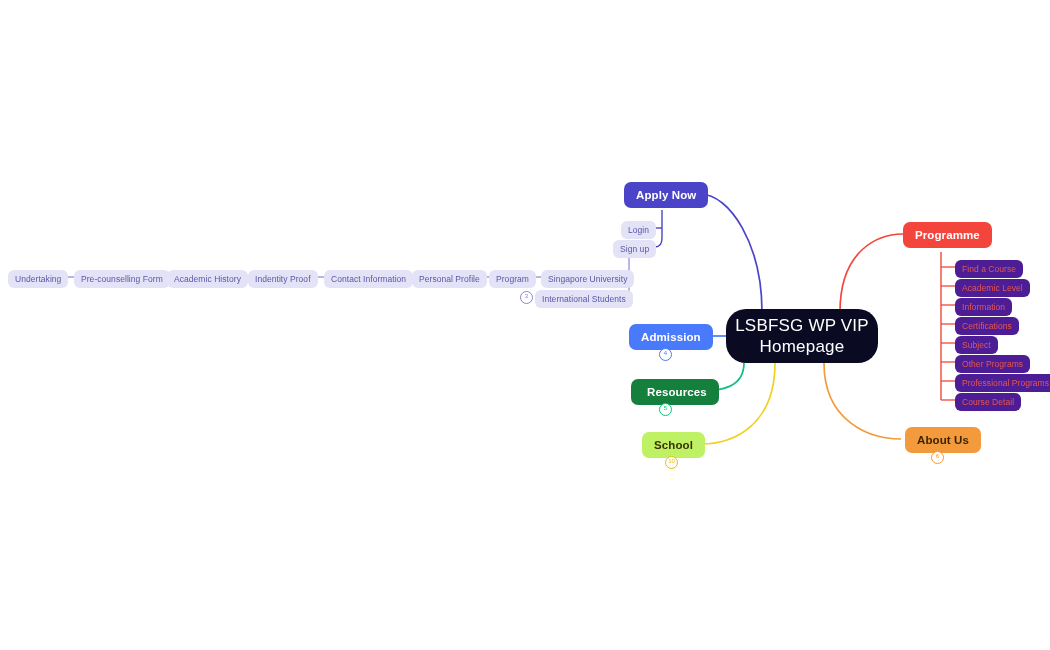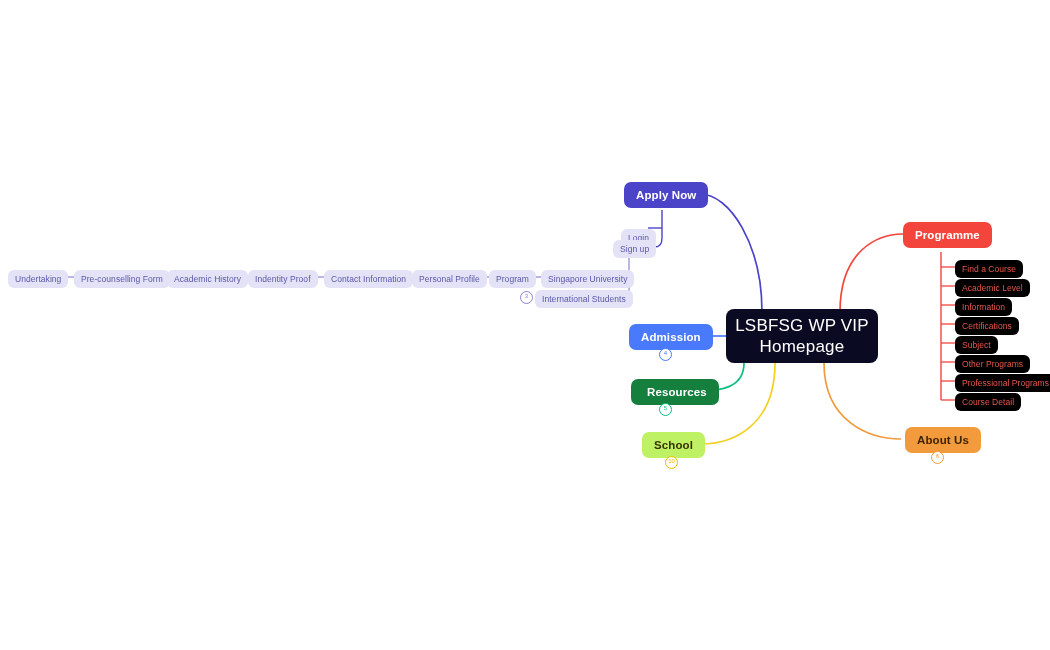--- a/index.html
+++ b/index.html
@@ -40,21 +40,21 @@
     justify-content: center;
     text-align: center;
     white-space: nowrap;
     user-select: none;
   }
 
   
   .root-node {
     background: #0b0a23;
     color: #ffffff;
-    border-radius: 8px;
+    border-radius: 20px;
     font-size: 17px;
     line-height: 21px;
     font-weight: 400;
     padding: 9px 14px;
     flex-direction: column;
     letter-spacing: 0.2px;
   }
   .root-node .line2 { display: block; }
 
   
@@ -74,21 +74,21 @@
 
   
   .pill {
     border-radius: 6px;
     font-size: 8.5px;
     font-weight: 400;
     padding: 4px 7px;
     letter-spacing: 0.05px;
   }
   .pill.lav  { background: #e3e2f7; color: #5b58a8; }
-  .pill.pink { background: #000000; color: #e8564c; text-align: right; }
+  .pill.pink { background: #4c1d95; color: #e8564c; text-align: right; }
 
   
   .badge {
     position: absolute;
     width: 11px;
     height: 11px;
     border-radius: 50%;
     border: 1px solid currentColor;
     background: #ffffff;
     font-size: 6px;
@@ -177,21 +177,21 @@
 
   <div class="node branch red" style="left:903px; top:222px;">
     <span>Programme</span>
   </div>
 
   <div class="node branch orange" style="left:905px; top:427px;">
     <span>About Us</span>
   </div>
   <div class="badge b-orange" style="left:931px; top:451px;">6</div>
 
-  <div class="node pill lav" style="left:621px; top:221px;margin-top:8px;">
+  <div class="node pill lav" style="left:621px; top:221px;">
     <span>Login</span>
   </div>
 
   <div class="node pill lav" style="left:613px; top:240px;">
     <span>Sign up</span>
   </div>
 
   <div class="node pill lav" style="left:541px; top:270px;">
     <span>Singapore University</span>
   </div>

